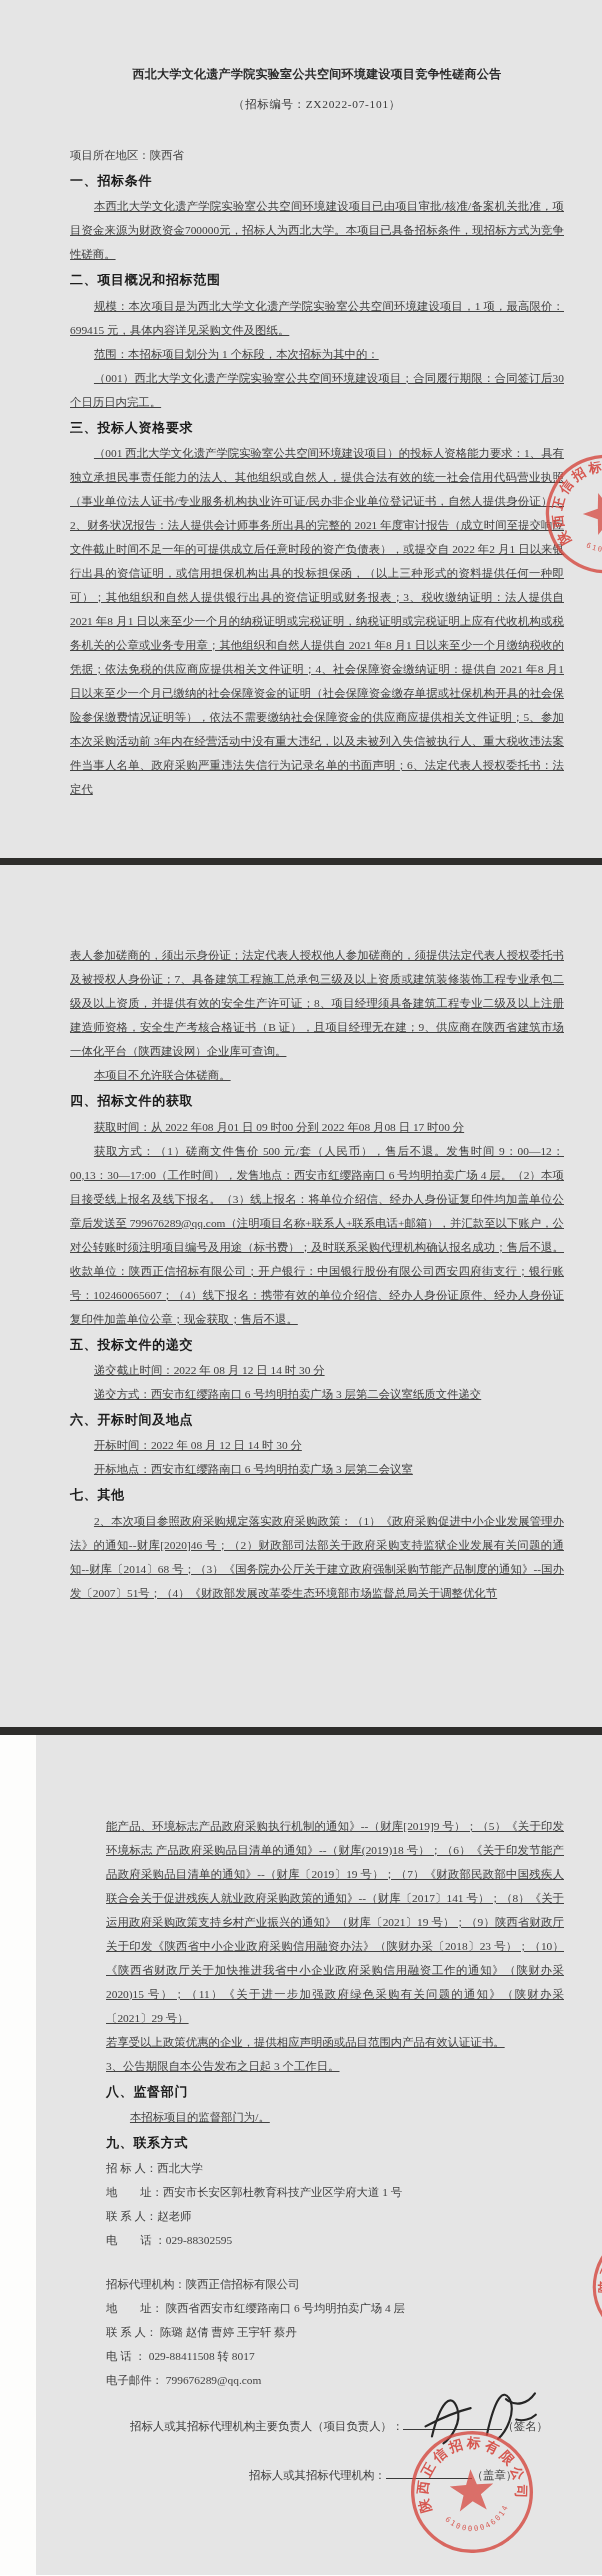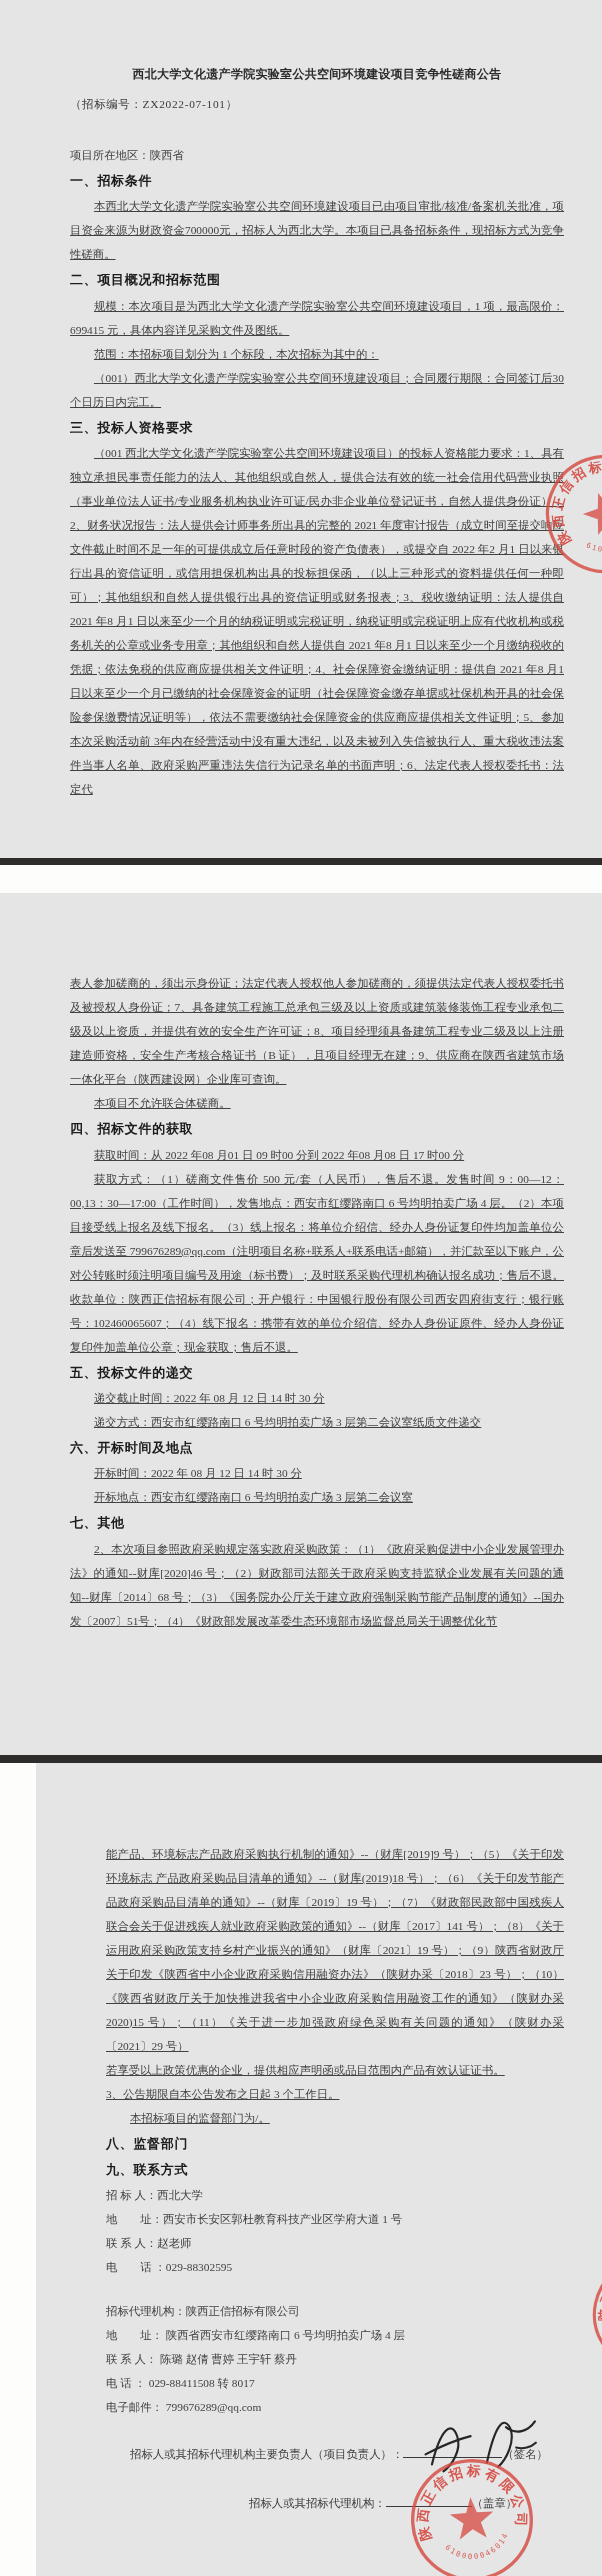--- a/index.html
+++ b/index.html
@@ -13,21 +13,21 @@
   .page{position:relative;overflow:hidden;background:#e5e5e5;}
   .page-break{height:7.4px;background:#2e2d2b;width:603px;}
   .content{padding-left:70px;padding-right:39px;font-size:11.4px;line-height:24px;}
   .p1{padding-top:63px;}
   .p2{padding-top:78px;}
   .p3{padding-top:79px;}
   .doc-title{
     text-align:center;font-size:12px;font-weight:600;color:#2b2b2b;
     letter-spacing:0.3px;line-height:23px;
   }
-  .doc-subtitle{font-size:11.4px;color:#3a3a3a;margin-top:6px;letter-spacing:0.7px;}
+  .doc-subtitle{text-align:center;font-size:11.4px;color:#3a3a3a;margin-top:6px;letter-spacing:0.7px;}
   .region-line{margin-top:27px;color:#424242;}
   .blk{margin:0;}
   .blk.h{font-weight:700;font-size:13px;color:#1c1c1c;letter-spacing:0.7px;margin:2px 0 1.3px 0;}
   .blk.p,.blk.pc{text-align:justify;color:#424242;text-decoration:underline;}
   .blk.p{text-indent:2.1em;}
   .blk.line{color:#424242;}
   .blk.sp{height:20px;}
   
   .seal{position:absolute;pointer-events:none;}
   .seal svg{display:block;}
@@ -68,21 +68,21 @@
           <circle cx="95" cy="95" r="88" fill="none" stroke="#d5473f" stroke-width="5" opacity="0.8"></circle>
           <polygon points="95,61 103,84 127.3,84.5 107.9,99.2 115,122.5 95,108.6 75,122.5 82.1,99.2 62.7,84.5 87,84" fill="#d5473f" opacity="0.75"></polygon>
           <text font-size="20" font-weight="bold" fill="#d5473f" opacity="0.9" letter-spacing="5" font-family="Liberation Serif,serif"><textPath href="#st1" startOffset="10">陕西正信招标有限公司</textPath></text>
           <text font-size="11" fill="#d5473f" opacity="0.85" letter-spacing="3" font-family="DejaVu Sans Mono,monospace"><textPath href="#sb1" startOffset="22">6100000460143</textPath></text>
         </svg>
       </div>
   </div>
 
   <div class="page-break"></div>
 
-  <div class="page" style="height:862px;margin-top:28px;">
+  <div class="page" style="height:862px;">
     <div class="content p2">
       <div>
           <div class="blk pc">表人参加磋商的，须出示身份证；法定代表人授权他人参加磋商的，须提供法定代表人授权委托书及被授权人身份证；7、具备建筑工程施工总承包三级及以上资质或建筑装修装饰工程专业承包二级及以上资质，并提供有效的安全生产许可证；8、项目经理须具备建筑工程专业二级及以上注册建造师资格，安全生产考核合格证书（B 证），且项目经理无在建；9、供应商在陕西省建筑市场一体化平台（陕西建设网）企业库可查询。</div>
           <div class="blk p">本项目不允许联合体磋商。</div>
           <div class="blk h">四、招标文件的获取</div>
           <div class="blk p">获取时间：从 2022 年08 月01 日 09 时00 分到 2022 年08 月08 日 17 时00 分</div>
           <div class="blk p">获取方式：（1）磋商文件售价 500 元/套（人民币），售后不退。发售时间 9：00—12： 00,13：30—17:00（工作时间），发售地点：西安市红缨路南口 6 号均明拍卖广场 4 层。（2）本项目接受线上报名及线下报名。（3）线上报名：将单位介绍信、经办人身份证复印件均加盖单位公章后发送至 799676289@qq.com（注明项目名称+联系人+联系电话+邮箱），并汇款至以下账户，公对公转账时须注明项目编号及用途（标书费）；及时联系采购代理机构确认报名成功；售后不退。收款单位：陕西正信招标有限公司；开户银行：中国银行股份有限公司西安四府街支行；银行账号：102460065607；（4）线下报名：携带有效的单位介绍信、经办人身份证原件、经办人身份证复印件加盖单位公章；现金获取；售后不退。</div>
           <div class="blk h">五、投标文件的递交</div>
           <div class="blk p">递交截止时间：2022 年 08 月 12 日 14 时 30 分</div>
           <div class="blk p">递交方式：西安市红缨路南口 6 号均明拍卖广场 3 层第二会议室纸质文件递交</div>
@@ -96,22 +96,22 @@
   </div>
 
   <div class="page-break"></div>
 
   <div class="page" style="height:840px;margin-left:36px;">
     <div class="content p3">
       <div>
           <div class="blk pc">能产品、环境标志产品政府采购执行机制的通知》--（财库[2019]9 号）；（5）《关于印发环境标志 产品政府采购品目清单的通知》--（财库(2019)18 号）；（6）《关于印发节能产品政府采购品目清单的通知》--（财库〔2019〕19 号）；（7）《财政部民政部中国残疾人联合会关于促进残疾人就业政府采购政策的通知》--（财库〔2017〕141 号）；（8）《关于运用政府采购政策支持乡村产业振兴的通知》（财库〔2021〕19 号）；（9）陕西省财政厅关于印发《陕西省中小企业政府采购信用融资办法》（陕财办采〔2018〕23 号）；（10）《陕西省财政厅关于加快推进我省中小企业政府采购信用融资工作的通知》（陕财办采2020)15 号）；（11）《关于进一步加强政府绿色采购有关问题的通知》（陕财办采〔2021〕29 号）</div>
           <div class="blk pc">若享受以上政策优惠的企业，提供相应声明函或品目范围内产品有效认证证书。</div>
           <div class="blk pc">3、公告期限自本公告发布之日起 3 个工作日。</div>
+          <div class="blk h">八、监督部门</div>
           <div class="blk p">本招标项目的监督部门为/。</div>
-          <div class="blk h">八、监督部门</div>
           <div class="blk h">九、联系方式</div>
           <div class="blk line">招 标 人：西北大学</div>
           <div class="blk line">地　　址：西安市长安区郭杜教育科技产业区学府大道 1 号</div>
           <div class="blk line">联 系 人：赵老师</div>
           <div class="blk line">电　　话 ：029-88302595</div>
           <div class="blk sp"></div>
           <div class="blk line">招标代理机构：陕西正信招标有限公司</div>
           <div class="blk line">地　　址： 陕西省西安市红缨路南口 6 号均明拍卖广场 4 层</div>
           <div class="blk line">联 系 人： 陈璐 赵倩 曹婷 王宇轩 蔡丹</div>
           <div class="blk line">电 话 ： 029-88411508 转 8017</div>

